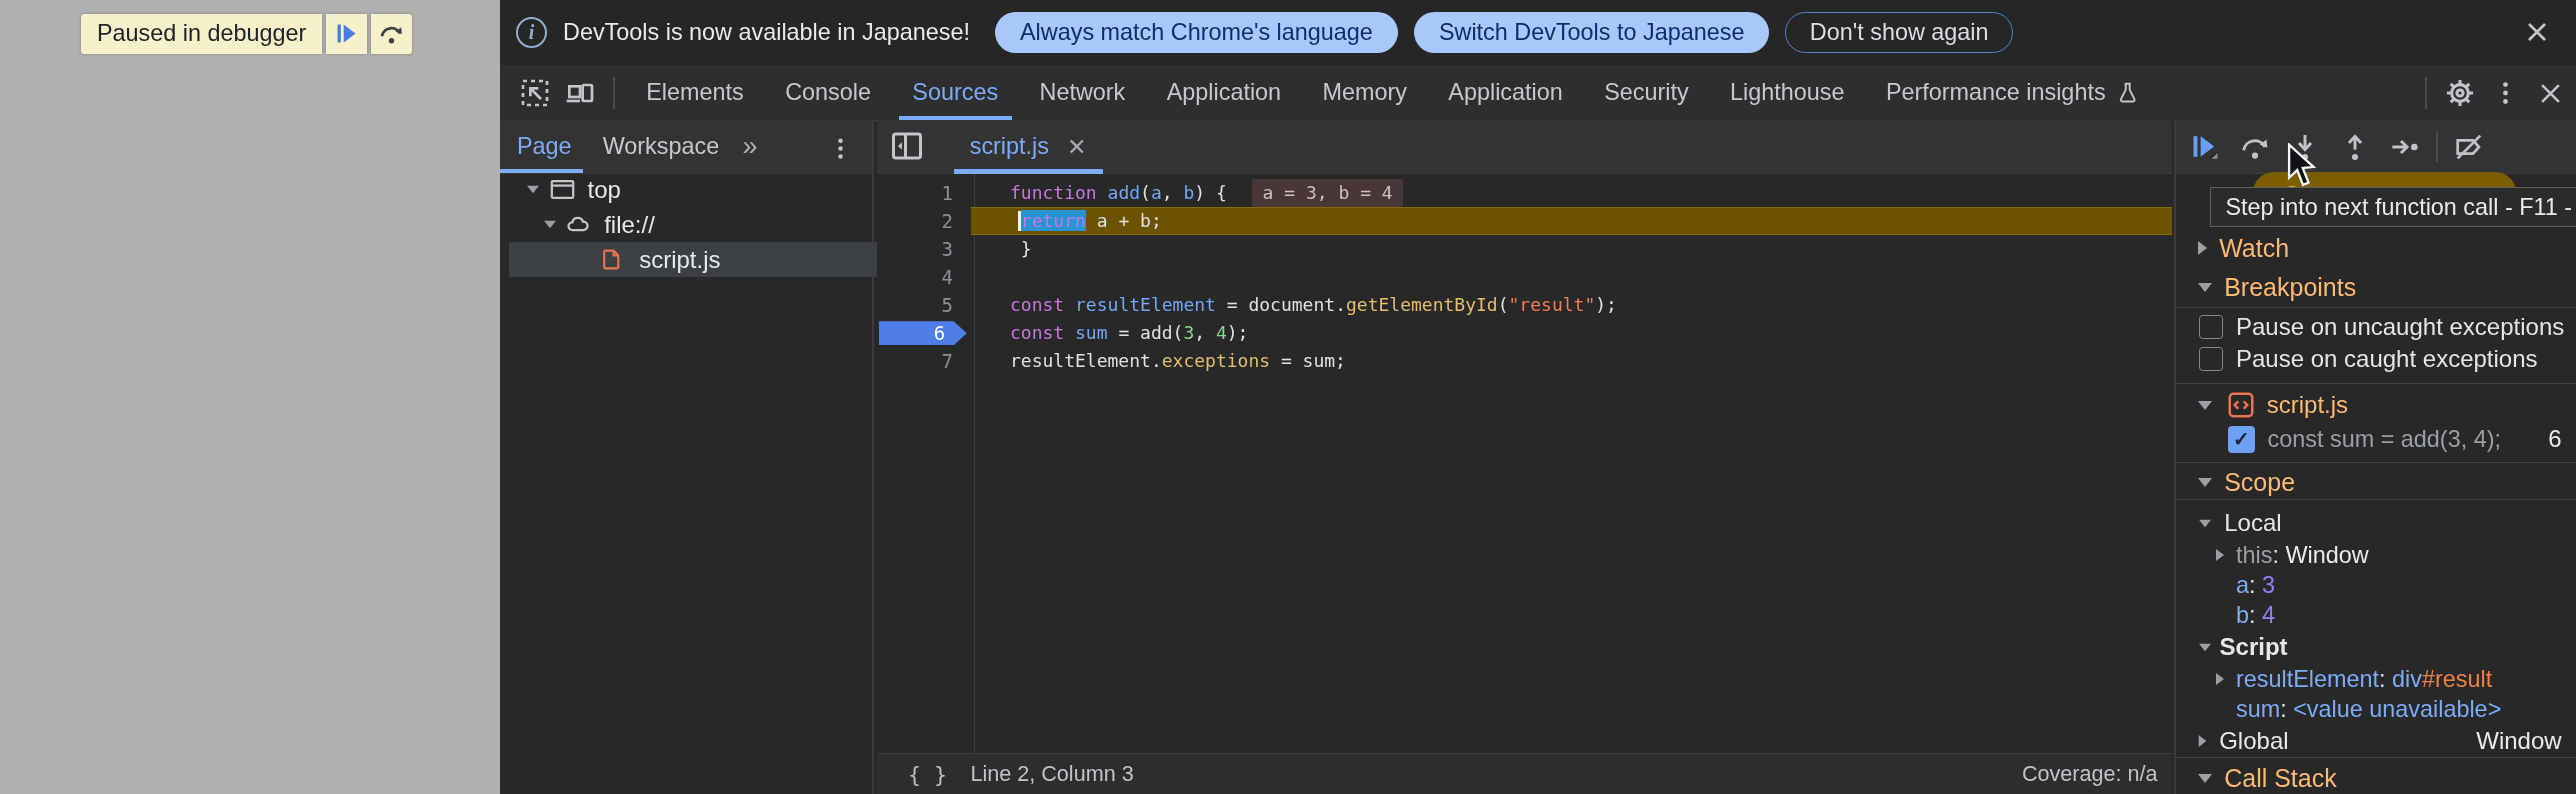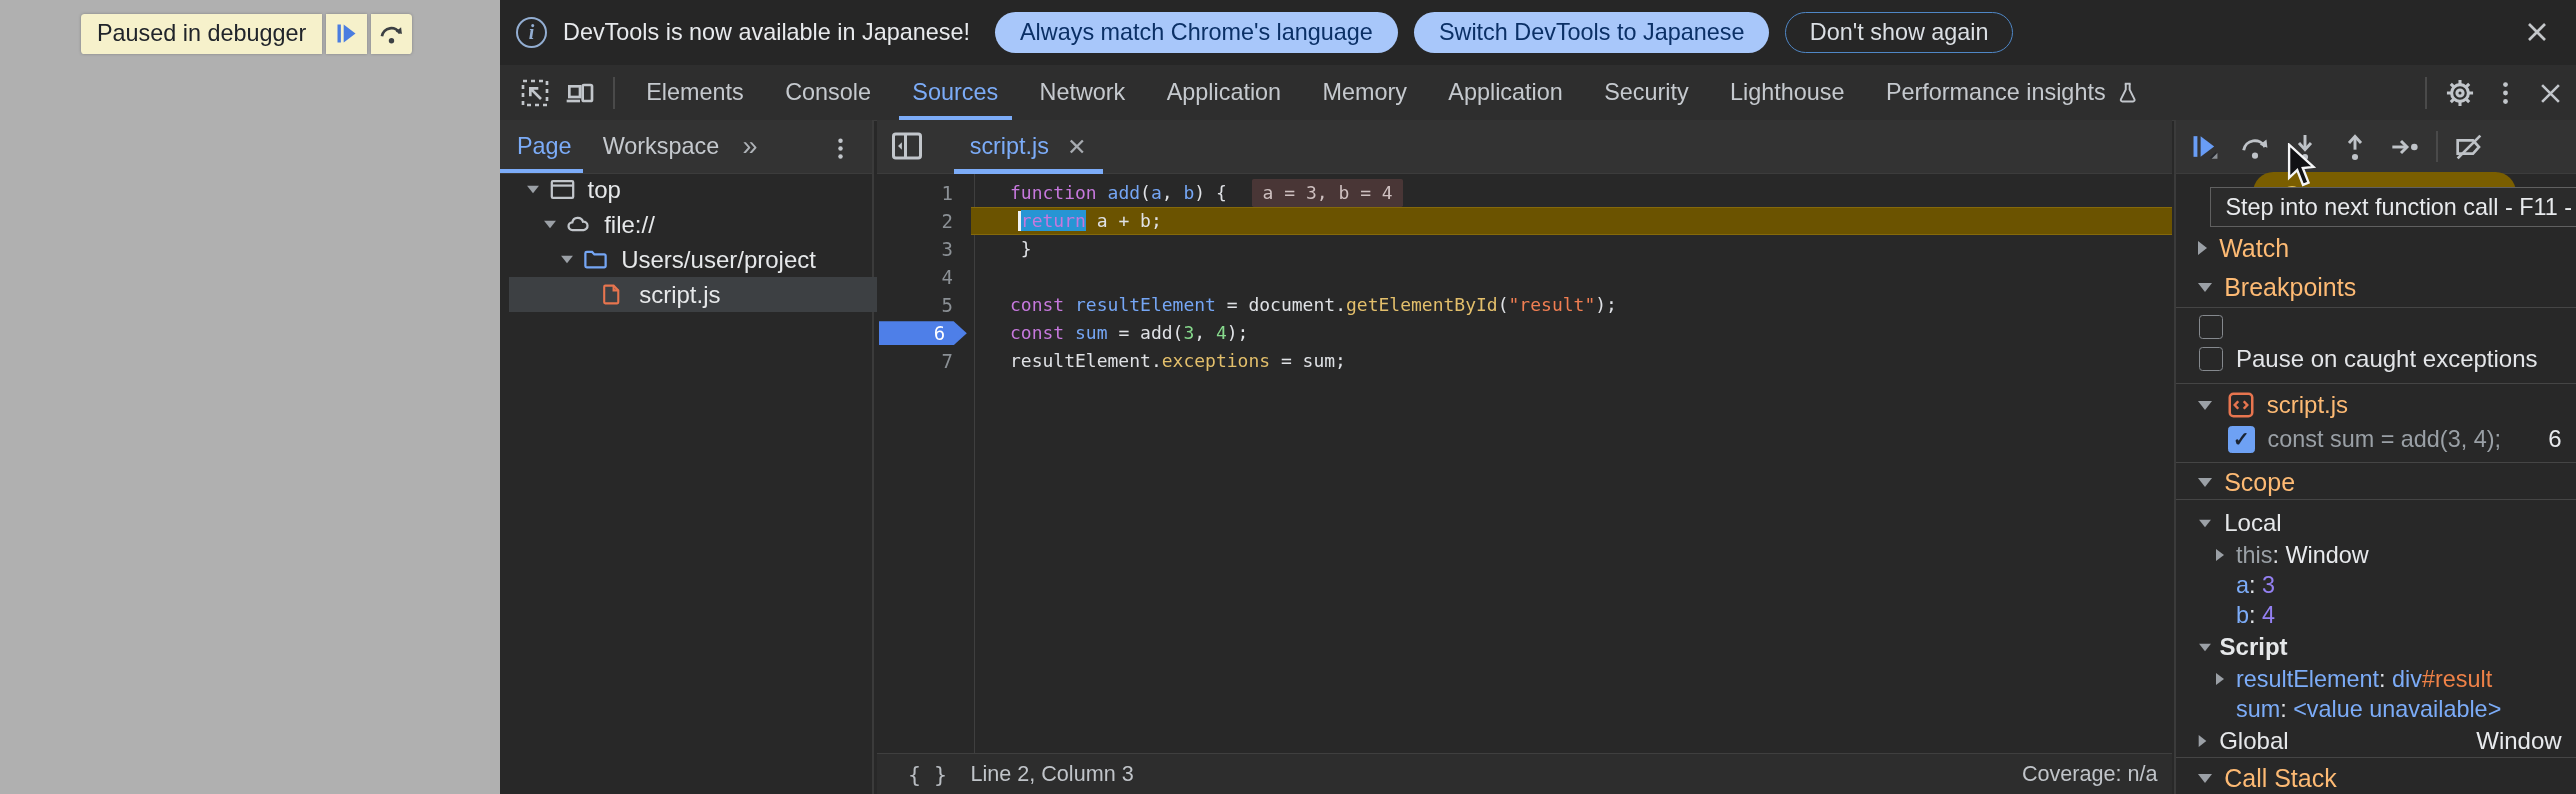--- a/index.html
+++ b/index.html
@@ -272,31 +272,20 @@
             <span class="tri-slot">
               <span class="tri-d" style="transform: scale(0.85);"></span>
             </span>
             <span class="tree-icon">
               <svg width="29" height="27" viewBox="0 0 24 24" fill="none" stroke="#c2c6cb" stroke-width="2">
                 <path d="M6.6 17 a3.4 3.4 0 0 1 -0.1 -6.8 a4.9 4.9 0 0 1 9.5 -0.7 a3.7 3.7 0 0 1 0.6 7.4 Z"></path>
               </svg>
             </span>
             <span>file://</span>
           </div>
-          <div class="tree-row" style="padding-left: 49px;">
-            <span class="tri-slot">
-              <span class="tri-d" style="transform: scale(0.85);"></span>
-            </span>
-            <span class="tree-icon">
-              <svg width="29" height="27" viewBox="0 0 24 24" fill="none" stroke="#75a6f5" stroke-width="2">
-                <path d="M3 6.5 a1.2 1.2 0 0 1 1.2 -1.2 h4.8 l2 2.2 h8.8 a1.2 1.2 0 0 1 1.2 1.2 V17.8 a1.2 1.2 0 0 1 -1.2 1.2 H4.2 A1.2 1.2 0 0 1 3 17.8 Z"></path>
-              </svg>
-            </span>
-            <span>Users/user/project</span>
-          </div>
           <div class="tree-row sel" style="padding-left: 67px;">
             <span class="tri-slot"></span>
             <span class="tree-icon">
               <svg width="25" height="27" viewBox="0 0 24 24" fill="none" stroke="#e8754f" stroke-width="2">
                 <path d="M6 3.5 H14 L18.5 8 V19.5 a1 1 0 0 1 -1 1 H6 a1 1 0 0 1 -1 -1 V4.5 a1 1 0 0 1 1 -1 Z"></path>
                 <path d="M14 3.5 V8 H18.5"></path>
               </svg>
             </span>
             <span>script.js</span>
           </div>
@@ -420,20 +409,21 @@
         <span class="sb-h sb-lbl">Watch</span>
       </div>
       <div class="sb-row" style="top:149px; height:36px;">
         <span class="sb-tri tri-d"></span>
         <span class="sb-h sb-lbl">Breakpoints</span>
       </div>
       <div class="sb-div" style="top:187px;"></div>
       <div id="pause-checkboxes" style="position:absolute; top:191px; left:0; width:100%;">
           <div class="cb-row">
             <span class="cb-box"></span>
+            <span class="cb-lbl">Pause on uncaught exceptions</span>
           </div>
           <div class="cb-row">
             <span class="cb-box"></span>
             <span class="cb-lbl">Pause on caught exceptions</span>
           </div>
         </div>
       <div class="sb-div" style="top:263px;"></div>
 
       <div class="sb-row" style="top:268px; height:34px;">
         <span class="sb-tri tri-d"></span>

